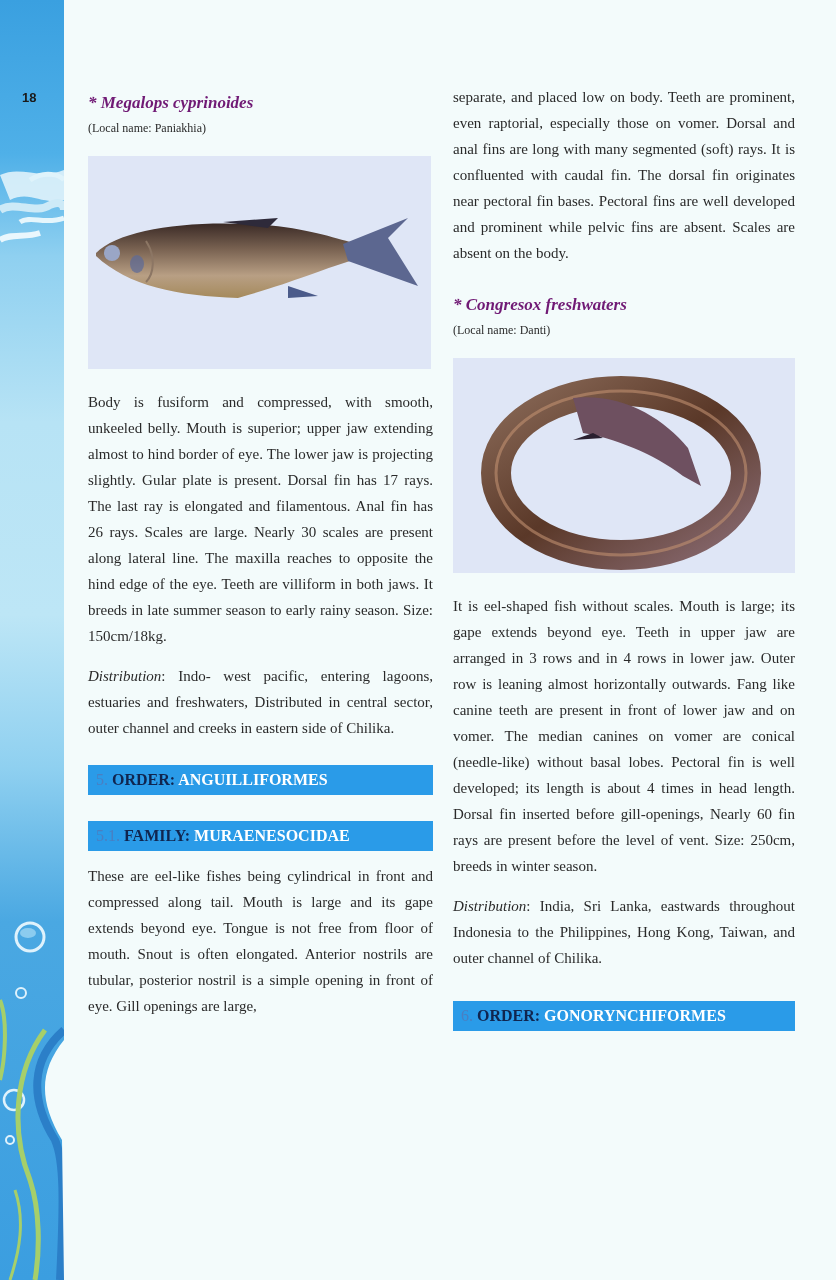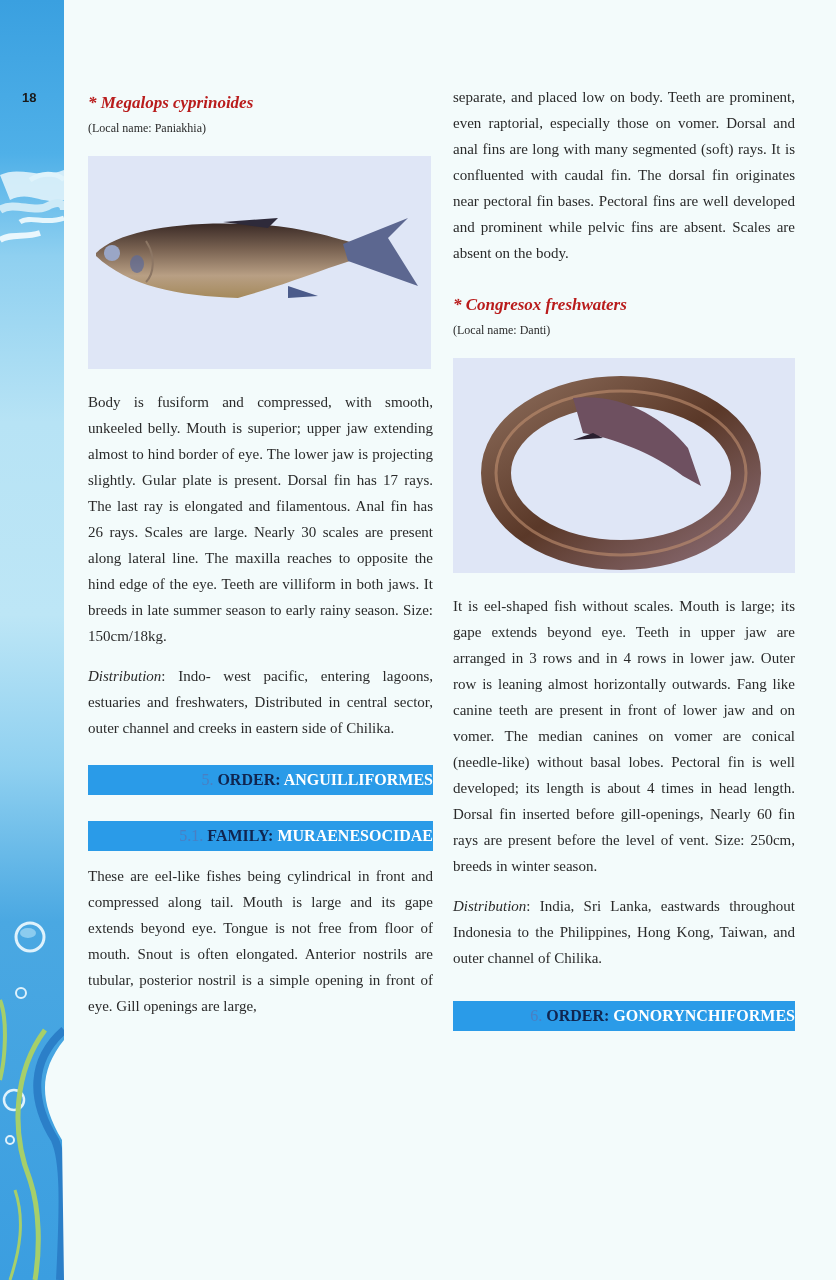--- a/index.html
+++ b/index.html
@@ -17,36 +17,35 @@
   .strip svg { position: absolute; left: 0; top: 0; }
   .page-num {
     position: absolute; left: 22px; top: 90px;
     font-family: "Liberation Sans", "DejaVu Sans", sans-serif;
     font-weight: bold; font-size: 13px; color: #1a1a1a;
   }
   .col { position: absolute; width: 345px; }
   .col.left { left: 88px; top: 92px; }
   .col.right { left: 453px; top: 84px; width: 342px; }
   .species-title {
-    color: #b91c1c; font-style: italic; font-weight: bold; font-size: 17px;
+    color: #701a75; font-style: italic; font-weight: bold; font-size: 17px;
     margin: 0; line-height: 22px;
   }
   .local-name { font-size: 12px; margin: 2px 0 0 0; line-height: 24px; }
   p.body {
     font-size: 15px; line-height: 26px; margin: 0; text-align: justify;
   }
   .dist-label { font-style: italic; }
   .photo {
     background: #dfe6f6; position: relative; overflow: hidden;
   }
   .banner {
     background: #2a9be8; height: 30px; line-height: 30px;
     padding-left: 8px; font-weight: bold; font-size: 16px;
     font-family: "Liberation Serif", "DejaVu Serif", serif;
-    text-align: right;
   }
   .banner .num { color: #4a7fc2; font-weight: normal; }
   .banner .kind { color: #10254f; }
   .banner .name { color: #ffffff; }
 </style>
 </head>
 <body>
 
 <div class="strip">
   <svg width="64" height="1280" viewBox="0 0 64 1280">

